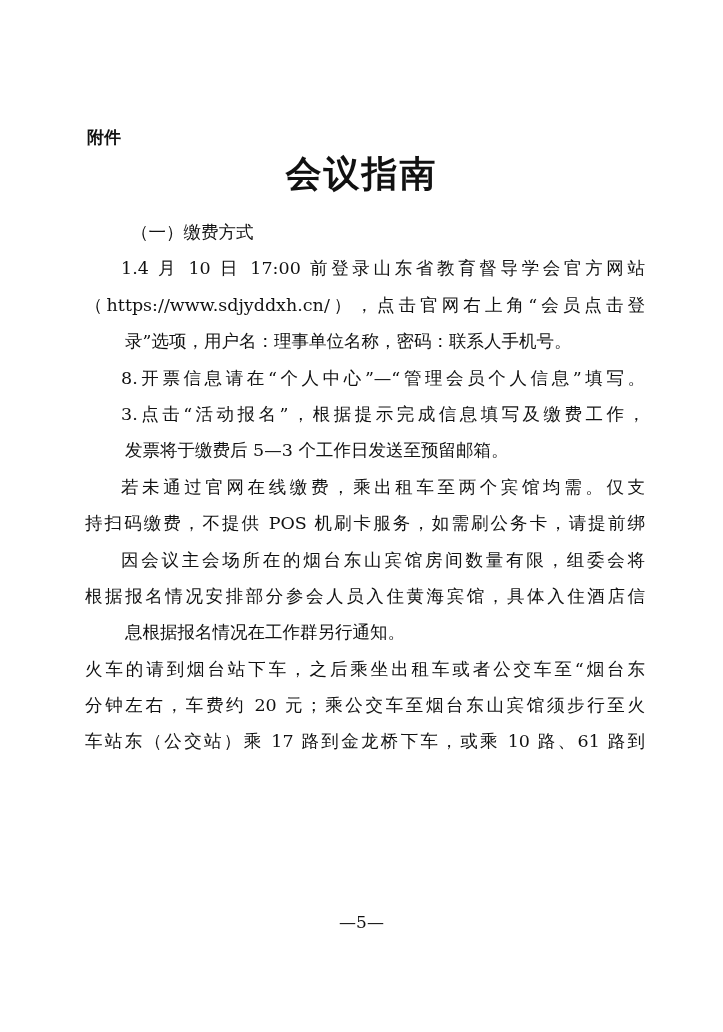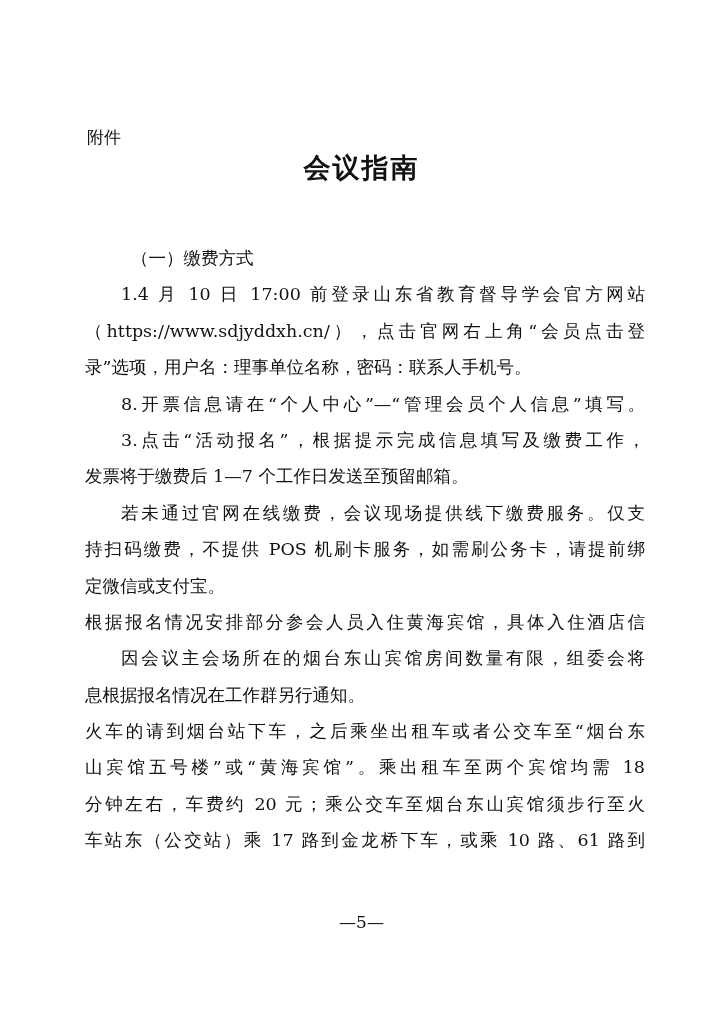--- a/index.html
+++ b/index.html
@@ -1,26 +1,26 @@
 <!DOCTYPE html>
 <html><head>
 <meta charset="utf-8">
 <style>
   html, body { margin: 0; padding: 0; background: #ffffff; }
   body { width: 723px; height: 1032px; position: relative; overflow: hidden;
          font-family: "DejaVu Serif", "Liberation Serif", serif; color: #111; }
   .page { position: absolute; left: 0; top: 0; width: 723px; height: 1032px; background: #fff; }
   .attach { position: absolute; left: 87px; top: 126px; font-family: "DejaVu Sans", "Liberation Sans", sans-serif;
-            font-size: 17px; font-weight: normal; letter-spacing: 0px; }
+            font-size: 17px; font-weight: bold; letter-spacing: 0px; }
   .title { position: absolute; left: 0; width: 723px; top: 150px; text-align: center;
-           font-size: 27px; font-weight: bold; letter-spacing: 2px; }
-  .body { position: absolute; left: 85px; top: 240px; width: 560px; }
+           font-size: 36px; font-weight: bold; letter-spacing: 2px; }
+  .body { position: absolute; left: 85px; top: 214px; width: 560px; }
   .line { height: 36.4px; line-height: 36.4px; font-size: 17.5px; white-space: nowrap;
           text-align: justify; text-align-last: justify; }
-  .line.last { text-align-last: left; }
+  .line.last { text-align-last: left; margin-left: 40px; }
   .line.indent { padding-left: 36px; }
   .line.heading { text-align-last: left; padding-left: 46px; }
   .pagenum { position: absolute; left: 0; width: 723px; top: 912px; text-align: center;
              font-size: 17px; }
 </style>
 </head>
 <body>
 
 <div class="page">
   <div class="attach">附件</div>
@@ -30,31 +30,29 @@
 
     <div class="line heading">（一）缴费方式</div>
 
     <div class="line indent">1.4 月 10 日 17:00 前登录山东省教育督导学会官方网站</div>
     <div class="line">（https://www.sdjyddxh.cn/），点击官网右上角“会员点击登</div>
     <div class="line last">录”选项，用户名：理事单位名称，密码：联系人手机号。</div>
 
     <div class="line indent">8.开票信息请在“个人中心”—“管理会员个人信息”填写。</div>
 
     <div class="line indent">3.点击“活动报名”，根据提示完成信息填写及缴费工作，</div>
-    <div class="line last">发票将于缴费后 1—7 个工作日发送至预留邮箱。</div>
+    <div class="line last">发票将于缴费后 5—3 个工作日发送至预留邮箱。</div>
 
-    <div class="line indent">若未通过官网在线缴费，会议现场提供线下缴费服务。仅支</div>
+    <div class="line indent">若未通过官网在线缴费，乘出租车至两个宾馆均需。仅支</div>
     <div class="line">持扫码缴费，不提供 POS 机刷卡服务，如需刷公务卡，请提前绑</div>
-    <div class="line last">定微信或支付宝。</div>
 
 
+    <div class="line indent">因会议主会场所在的烟台东山宾馆房间数量有限，组委会将</div>
     <div class="line">根据报名情况安排部分参会人员入住黄海宾馆，具体入住酒店信</div>
-    <div class="line indent">因会议主会场所在的烟台东山宾馆房间数量有限，组委会将</div>
     <div class="line last">息根据报名情况在工作群另行通知。</div>
 
     <div class="line">火车的请到烟台站下车，之后乘坐出租车或者公交车至“烟台东</div>
-    <div class="line">山宾馆五号楼”或“黄海宾馆”。乘出租车至两个宾馆均需 18</div>
     <div class="line">分钟左右，车费约 20 元；乘公交车至烟台东山宾馆须步行至火</div>
     <div class="line">车站东（公交站）乘 17 路到金龙桥下车，或乘 10 路、61 路到</div>
   </div>
 
   <div class="pagenum">—5—</div>
 </div>
 
 </body></html>

